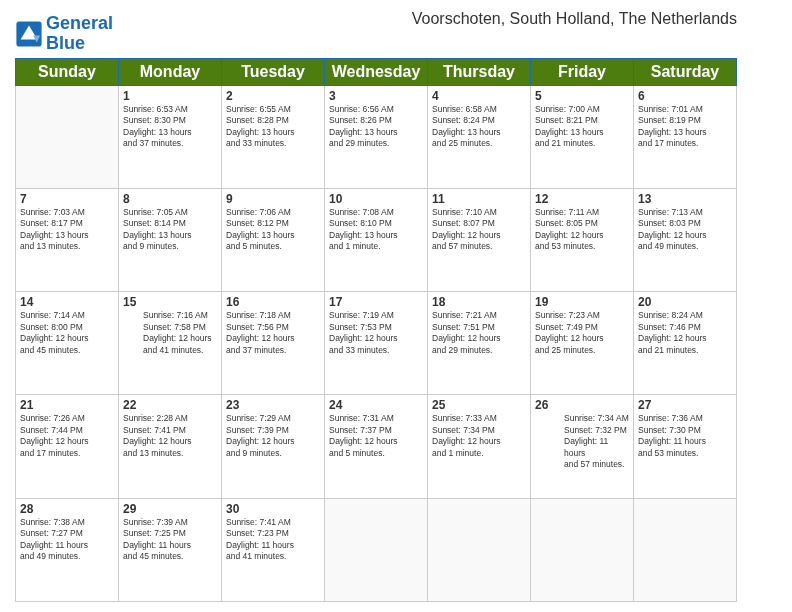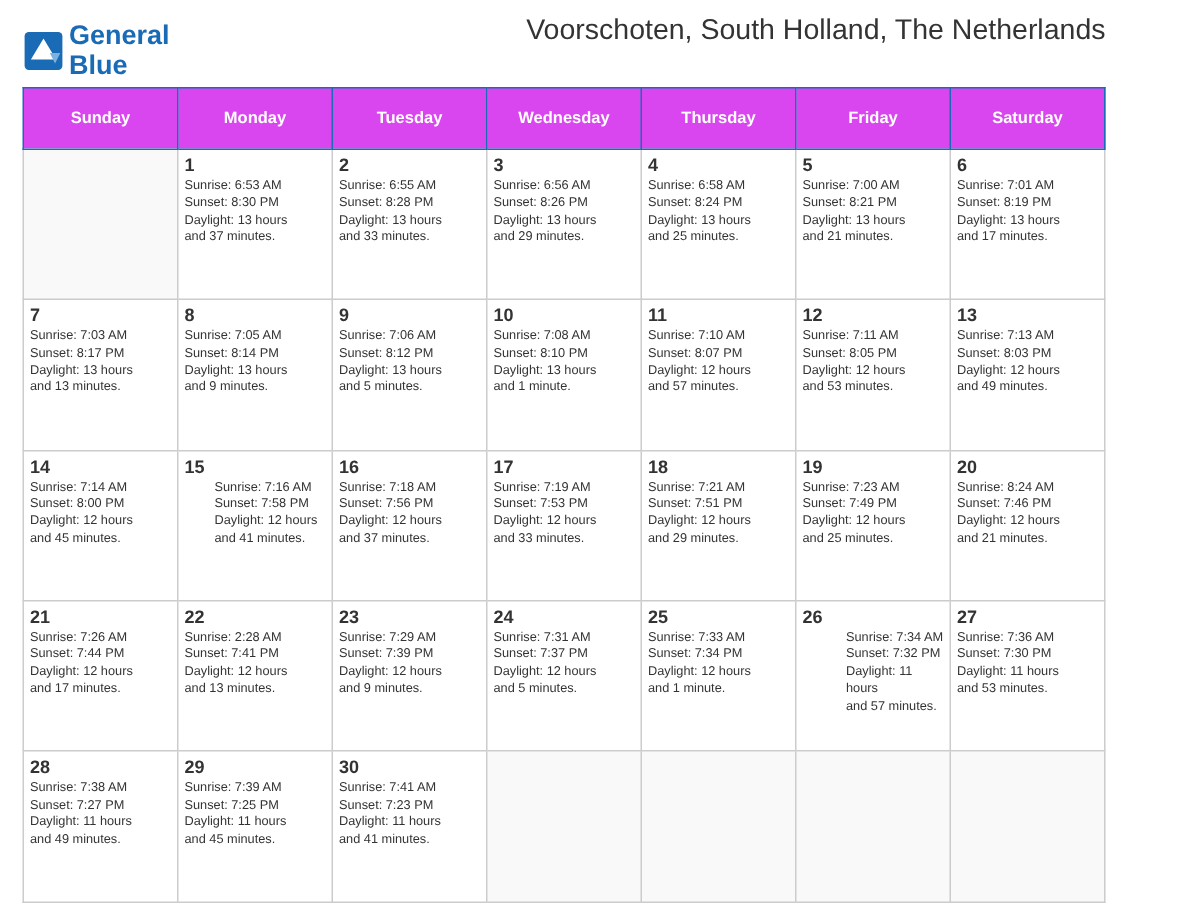--- a/index.html
+++ b/index.html
@@ -46,36 +46,36 @@
     .title-block {
       text-align: right;
     }
     .month-title {
       font-size: 32px;
       font-weight: bold;
       color: #333;
       line-height: 1.1;
     }
     .subtitle {
-      font-size: 19px;
+      font-size: 16px;
       color: #333;
     }
     .calendar {
       flex: 1;
       border: 1px solid #ccc;
       border-collapse: collapse;
       width: 100%;
       table-layout: fixed;
     }
     .calendar th {
-      background-color: #d946ef;
+      background-color: #4d7c0f;
       color: #fff;
       text-align: center;
-      font-size: 11px;
-      padding: 14px 2px;
+      font-size: 16px;
+      padding: 4px 2px;
       border: 1px solid #1a6bb5;
       font-weight: bold;
     }
     .calendar td {
       vertical-align: top;
       border: 1px solid #ccc;
       padding: 3px 4px;
       font-size: 9px;
       color: #333;
       height: 88px;

